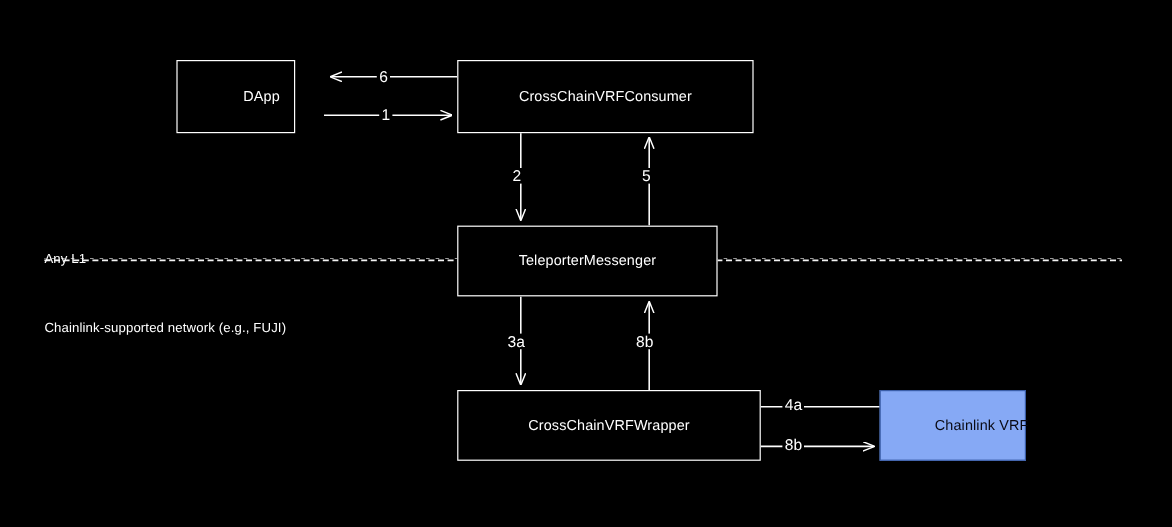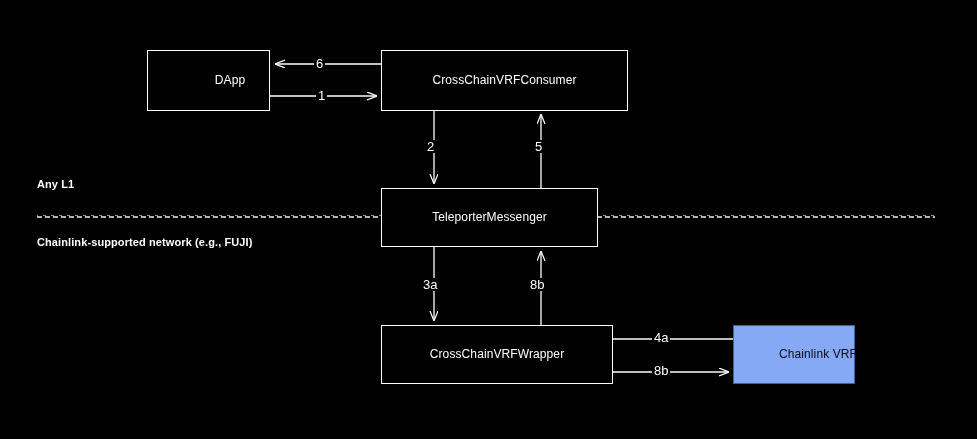--- a/index.html
+++ b/index.html
@@ -38,23 +38,24 @@
   }
   .node-label {
     line-height: 1.2;
     letter-spacing: 0.1px;
     white-space: nowrap;
   }
   .zone-label {
     position: absolute;
     color: #FFFFFF;
     font-size: 11px;
-    font-weight: bold;
+    font-weight: normal;
     white-space: nowrap;
     letter-spacing: 0.1px;
+    margin-top: 32px;
   }
   .edge-label {
     position: absolute;
     color: #FFFFFF;
     font-size: 13px;
     white-space: nowrap;
     background: #000000;
     padding: 0 2px;
     line-height: 1;
   }
@@ -110,33 +111,33 @@
 
     <g>
       <path d="M733,339 L604,339" stroke="#FFFFFF" stroke-width="1.3" fill="none" marker-end="url(#arw)"></path>
     </g>
 
     <g>
       <path d="M598,372 L728,372" stroke="#FFFFFF" stroke-width="1.3" fill="none" marker-end="url(#arw)"></path>
     </g>
   </svg>
 
-  <div class="node node-dark" style="left:147px; top:50px; width:123px; height:61px;padding-left:43px;">
+  <div class="node node-dark" style="left:147px; top:50px; width:99px; height:61px;padding-left:43px;">
     <span class="node-label">DApp</span>
   </div>
 
   <div class="node node-dark" style="left:381px; top:50px; width:247px; height:61px;">
     <span class="node-label">CrossChainVRFConsumer</span>
   </div>
 
   <div class="node node-dark" style="left:381px; top:188px; width:217px; height:59px;">
     <span class="node-label">TeleporterMessenger</span>
   </div>
 
-  <div class="node node-dark" style="left:381px; top:325px; width:232px; height:59px;">
+  <div class="node node-dark" style="left:381px; top:325px; width:253px; height:59px;">
     <span class="node-label">CrossChainVRFWrapper</span>
   </div>
 
   <div class="node node-blue" style="left:733px; top:325px; width:122px; height:59px;">
     <span class="node-label">Chainlink VRF</span>
   </div>
 
   <div class="zone-label" style="left:37px; top:178px;">Any L1</div>
 
   <div class="zone-label" style="left:37px; top:236px;">Chainlink-supported network (e.g., FUJI)</div>

